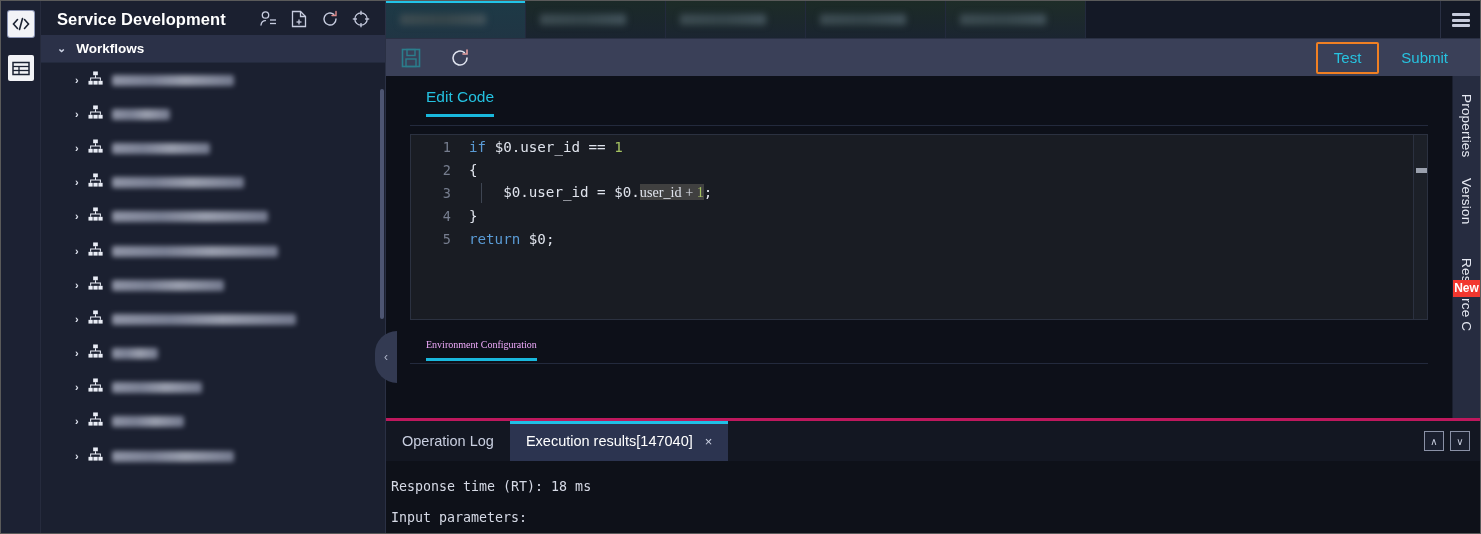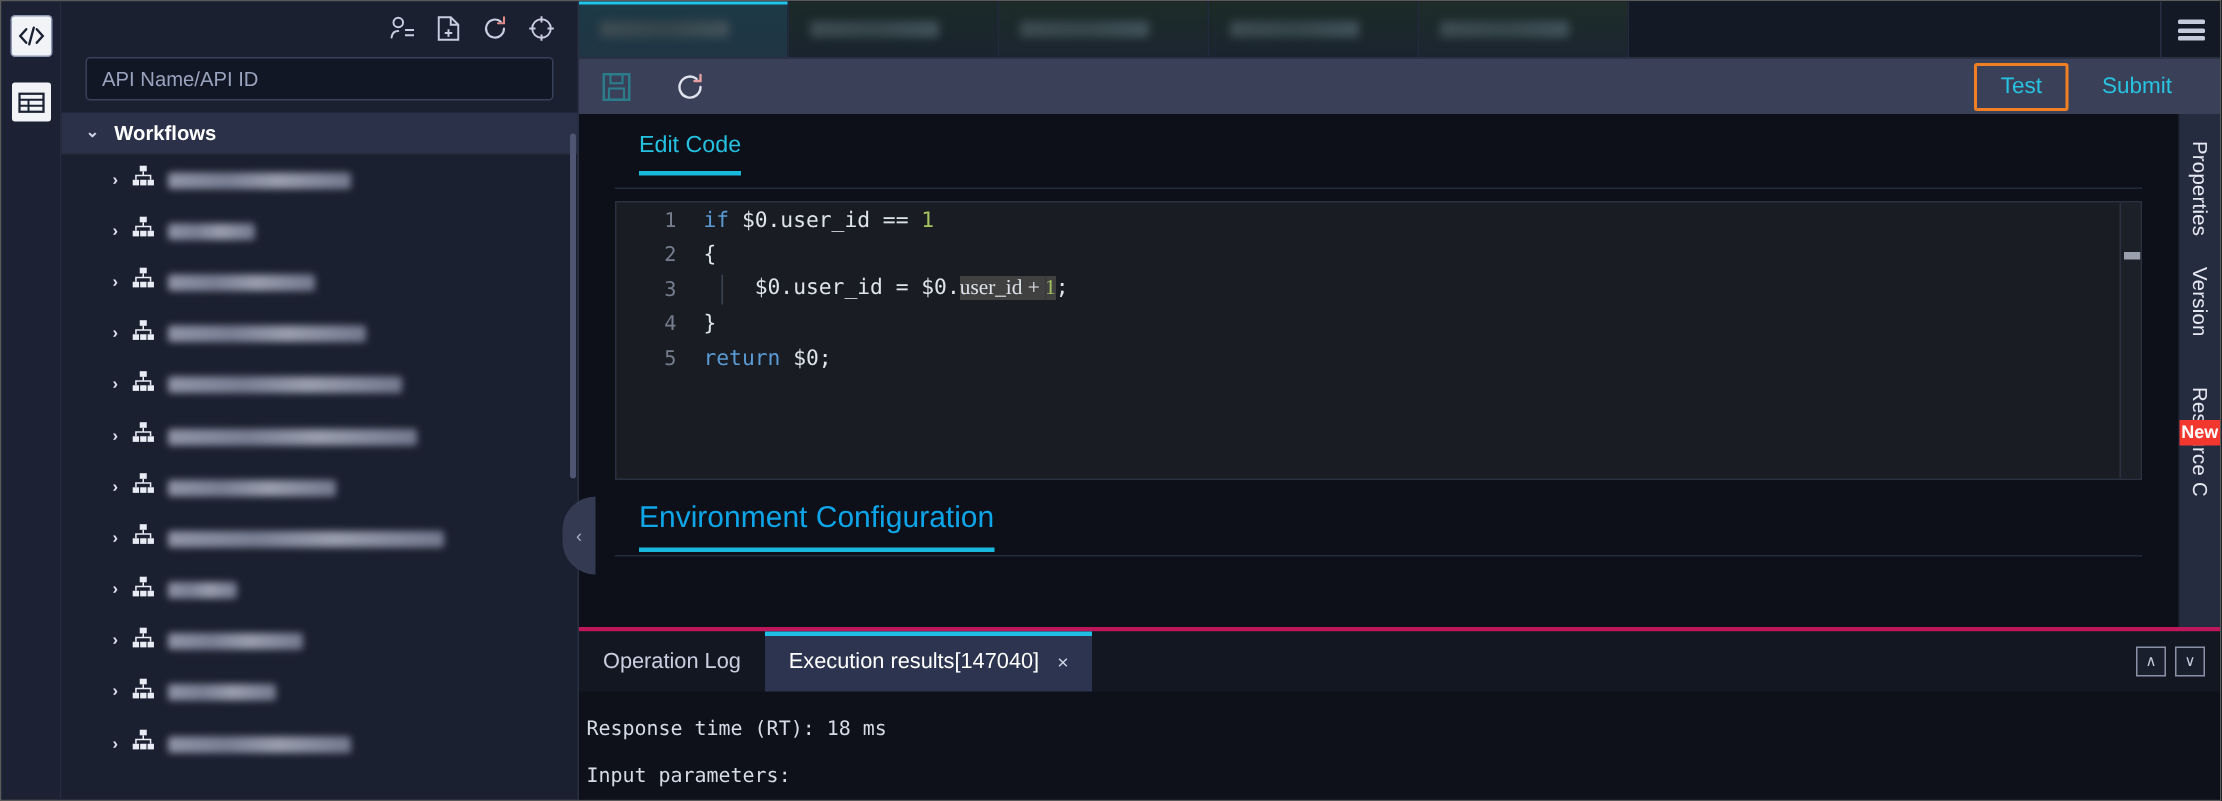--- a/index.html
+++ b/index.html
@@ -194,22 +194,22 @@
   .code-scroll {
     position: absolute; right: 0; top: 0; width: 14px; height: 100%;
     background: #1c2028; border-left: 1px solid #2b3140;
   }
   .code-scroll-thumb {
     position: absolute; left: 2px; top: 33px; width: 11px; height: 5px; background: #9aa0ad;
   }
 
   .envtab { padding: 14px 0 0 40px; }
   .envtab-label {
-    display:inline-block; color: #0ea5e9; font-size: 20px;
-    padding-bottom: 8px; border-bottom: 3px solid #19b8dd; cursor: pointer;
+    display:inline-block; color: #f0abfc; font-size: 10px;
+    padding-bottom: 8px; border-bottom: 3px solid #19b8dd; cursor: pointer; font-family: Liberation Serif, serif;
   }
   .env-rule { border-top: 1px solid #232a3d; margin: 0 24px 0 24px; }
 
   
   .vtabs {
     width: 28px; flex: 0 0 28px;
     background: #262c40;
     display: flex; flex-direction: column; align-items: center;
     padding-top: 8px; position: relative;
     border-left: 1px solid #1a1f2e;
@@ -273,20 +273,21 @@
           <rect x="1" y="1.5" width="16" height="12" stroke="#1b2233" stroke-width="1.5" fill="none"></rect>
           <line x1="1" y1="5.5" x2="17" y2="5.5" stroke="#1b2233" stroke-width="1.3"></line>
           <line x1="1" y1="9.5" x2="17" y2="9.5" stroke="#1b2233" stroke-width="1.3"></line>
           <line x1="7" y1="5.5" x2="7" y2="13.5" stroke="#1b2233" stroke-width="1.3"></line>
         </svg>
     </div>
   </div>
 
   <div class="sidebar">
     <div class="sb-head">
+      <div class="sb-title">Service Development</div>
       <div class="sb-icons">
         <span class="sb-ico">
           <svg width="20" height="20" viewBox="0 0 20 20">
               <circle cx="7.5" cy="6" r="3.2" stroke="#c8cde0" stroke-width="1.3" fill="none"></circle>
               <path d="M3 16c.4-3 2.3-4.4 4.5-4.4" stroke="#c8cde0" stroke-width="1.3" fill="none" stroke-linecap="round"></path>
               <line x1="12" y1="11" x2="18" y2="11" stroke="#c8cde0" stroke-width="1.3"></line>
               <line x1="12" y1="14.5" x2="18" y2="14.5" stroke="#c8cde0" stroke-width="1.3"></line>
             </svg>
         </span>
         <span class="sb-ico">
@@ -308,23 +309,20 @@
               <circle cx="10" cy="10" r="6.2" stroke="#c8cde0" stroke-width="1.3" fill="none"></circle>
               <line x1="10" y1="1.8" x2="10" y2="6" stroke="#c8cde0" stroke-width="1.3"></line>
               <line x1="10" y1="14" x2="10" y2="18.2" stroke="#c8cde0" stroke-width="1.3"></line>
               <line x1="1.8" y1="10" x2="6" y2="10" stroke="#c8cde0" stroke-width="1.3"></line>
               <line x1="14" y1="10" x2="18.2" y2="10" stroke="#c8cde0" stroke-width="1.3"></line>
             </svg>
         </span>
       </div>
     </div>
 
-    <div class="sb-search-wrap">
-      <input class="sb-search" value="" placeholder="API Name/API ID" style="">
-    </div>
 
     <div class="sb-group">
       <span class="caret-d">⌄</span>
       <span>Workflows</span>
     </div>
 
     <div class="sb-list" id="sb-list">
         <div class="sb-item">
           <span class="caret-r">›</span>
           <span><svg class="node-ico" viewBox="0 0 16 16">

